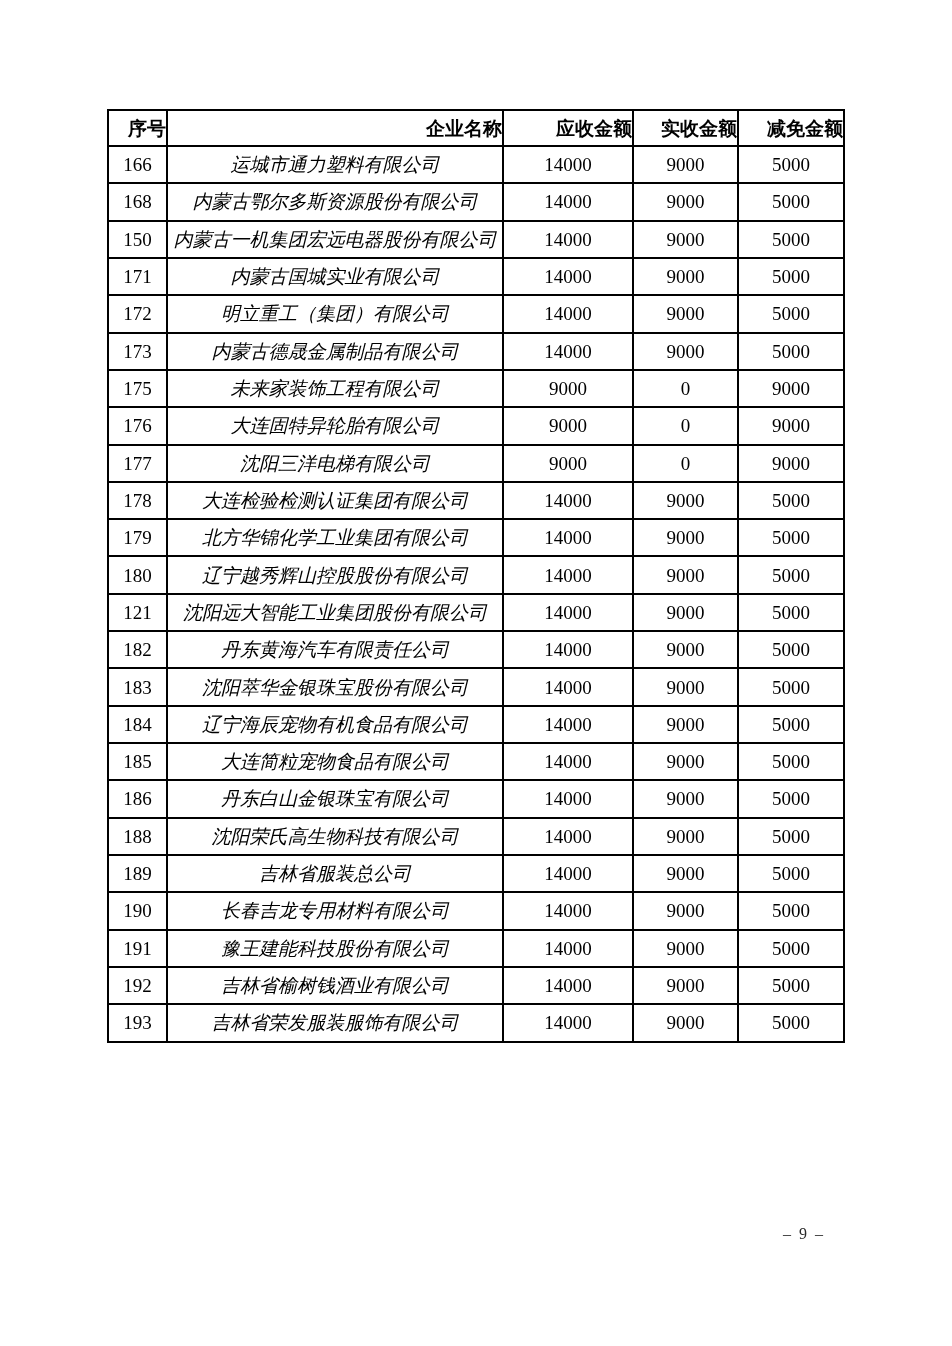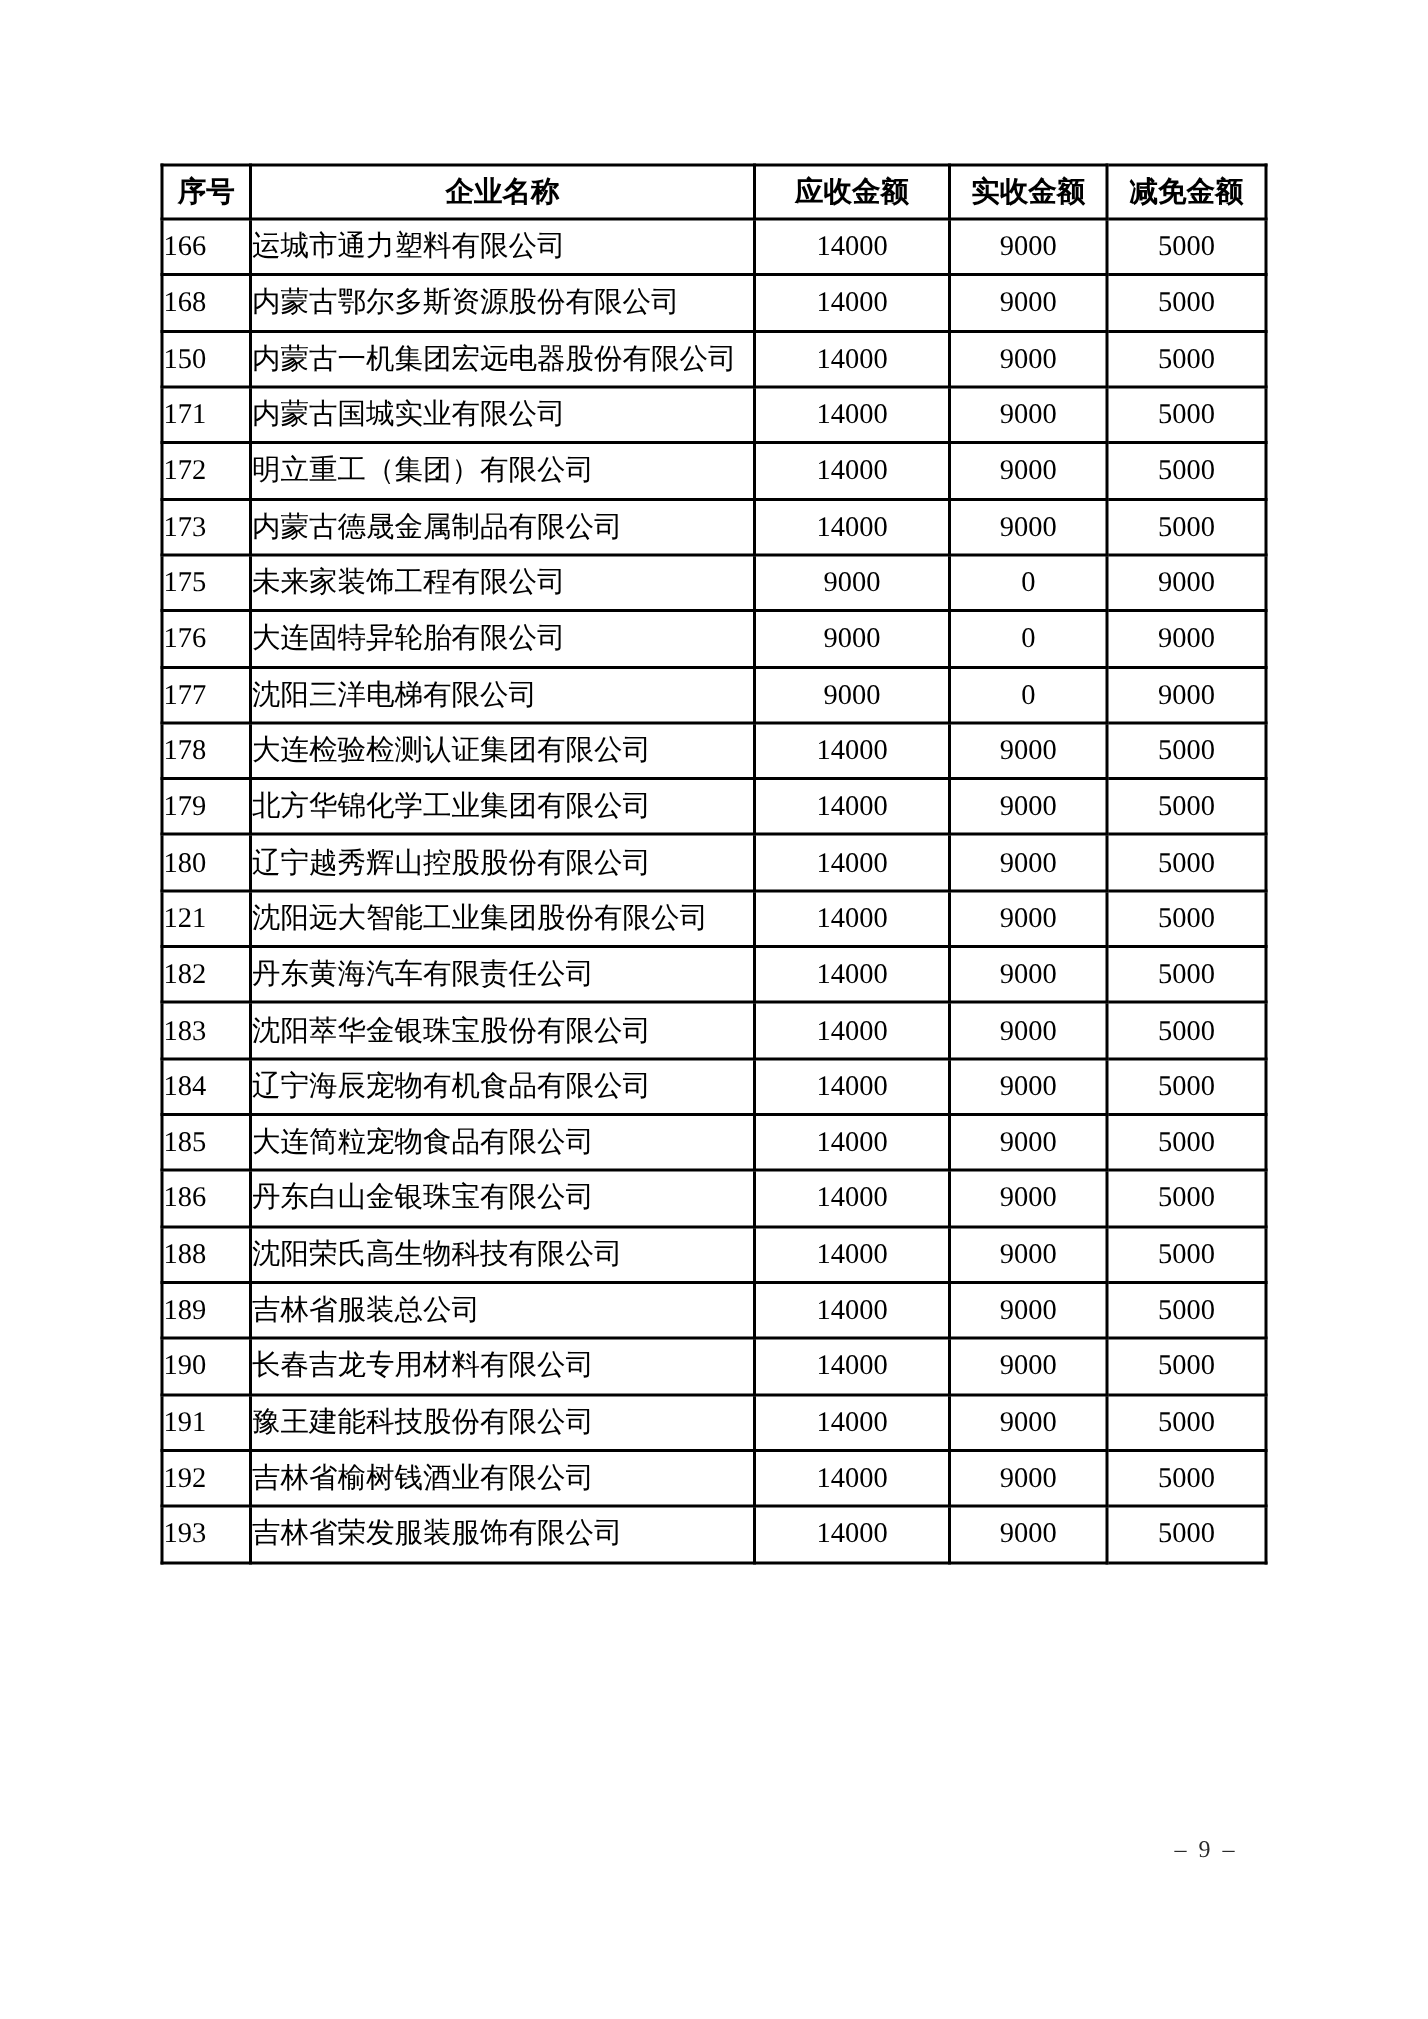--- a/index.html
+++ b/index.html
@@ -36,28 +36,30 @@
     vertical-align: middle;
   }
   table.fee-table thead tr {
     height: 36px;
   }
   table.fee-table tbody tr {
     height: 37.32px;
   }
   table.fee-table th {
     font-weight: bold;
+    text-align: right;
+  }
+  td.c-no {
     text-align: center;
-  }
-  td.c-no {
     font-size: 18px;
   }
   td.c-name {
-    text-align: left;
+    text-align: center;
     padding-left: 12px;
+    font-style: italic;
   }
   td.c-num {
     text-align: center;
     font-size: 18px;
   }
   .page-number {
     position: absolute;
     left: 783px;
     top: 1225px;
     font-size: 16px;

